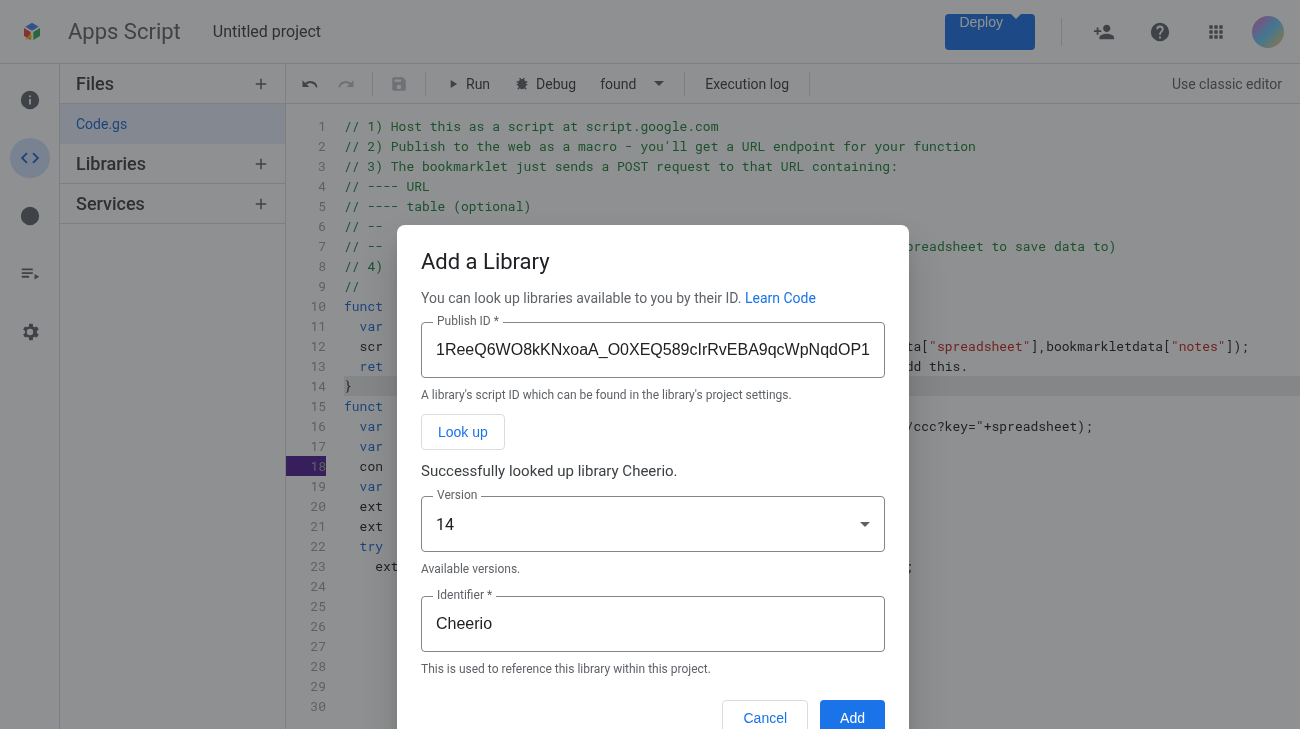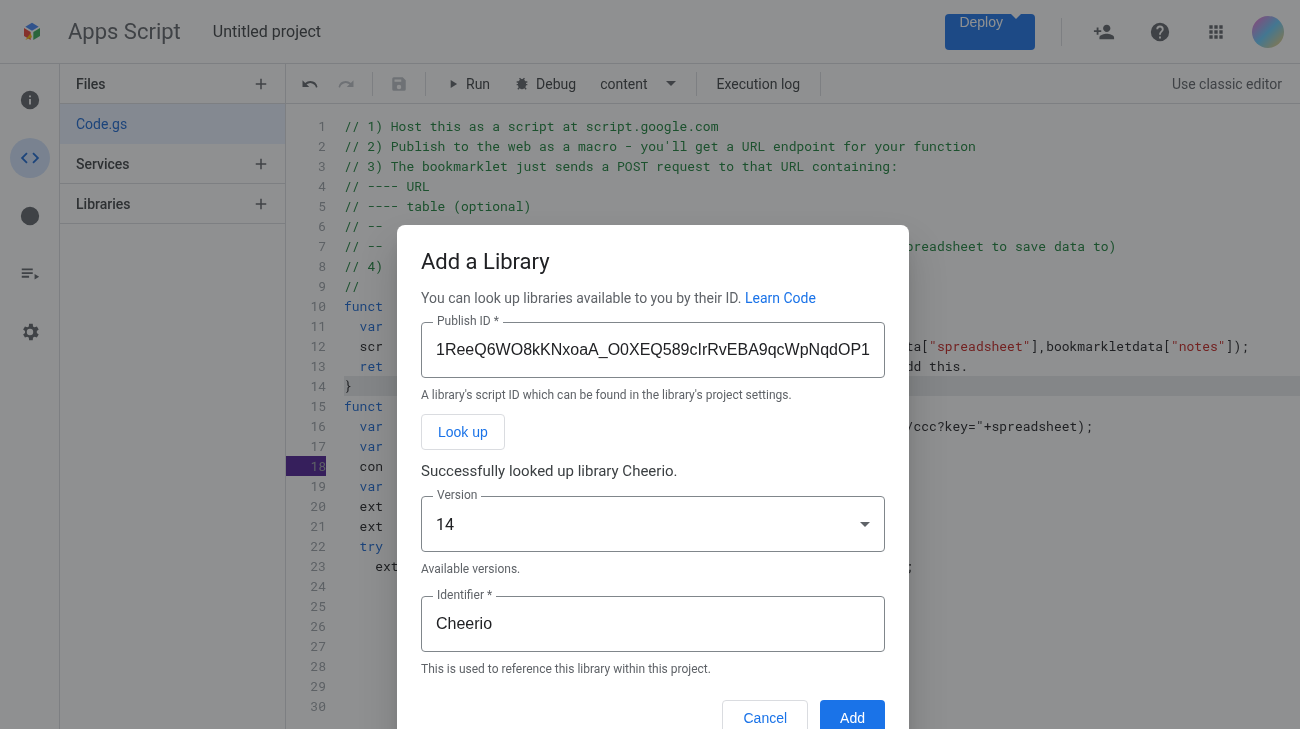--- a/index.html
+++ b/index.html
@@ -56,21 +56,21 @@
   }
   .rail-item.active { background: #d2e3fc; color: #1967d2; }
 
   .side-panel {
     width: 226px; border-right: 1px solid #dadce0;
     display: flex; flex-direction: column;
   }
   .side-section-hdr {
     height: 40px; display: flex; align-items: center;
     justify-content: space-between; padding: 0 12px 0 16px;
-    font-size: 14px; color: #3c4043; font-weight: 500;
+    font-size: 18px; color: #3c4043; font-weight: 500;
     border-bottom: 1px solid #dadce0;
   }
   .add-btn { width: 24px; height: 24px; display: flex; align-items: center; justify-content: center; color: #5f6368; cursor: pointer; }
   .file-item {
     height: 40px; display: flex; align-items: center;
     padding: 0 16px; font-size: 14px;
     border-bottom: 1px solid transparent;
   }
   .file-item.active { background: #e8f0fe; color: #1967d2; }
 
@@ -238,29 +238,29 @@
       <div class="add-btn">
         <svg width="18" height="18" viewBox="0 0 24 24">
             <path fill="#5f6368" d="M19 13h-6v6h-2v-6H5v-2h6V5h2v6h6v2z"></path>
           </svg>
       </div>
     </div>
     <div class="file-item active">
       <span>Code.gs</span>
     </div>
     <div class="side-section-hdr">
+      <span>Libraries</span>
+      <div class="add-btn">
+        <svg width="18" height="18" viewBox="0 0 24 24">
+            <path fill="#5f6368" d="M19 13h-6v6h-2v-6H5v-2h6V5h2v6h6v2z"></path>
+          </svg>
+      </div>
+    </div>
+    <div class="side-section-hdr">
       <span>Services</span>
-      <div class="add-btn">
-        <svg width="18" height="18" viewBox="0 0 24 24">
-            <path fill="#5f6368" d="M19 13h-6v6h-2v-6H5v-2h6V5h2v6h6v2z"></path>
-          </svg>
-      </div>
-    </div>
-    <div class="side-section-hdr">
-      <span>Libraries</span>
       <div class="add-btn">
         <svg width="18" height="18" viewBox="0 0 24 24">
             <path fill="#5f6368" d="M19 13h-6v6h-2v-6H5v-2h6V5h2v6h6v2z"></path>
           </svg>
       </div>
     </div>
   </div>
 
   <div class="editor-col">
     <div class="toolbar">
@@ -287,21 +287,21 @@
           </svg>
         <span>Run</span>
       </div>
       <div class="tb-btn">
         <svg width="16" height="16" viewBox="0 0 24 24">
             <path fill="#5f6368" d="M20 8h-2.81A6 6 0 0015 5.5l1.5-1.5L15 2.5 13 4.5a6 6 0 00-2 0L9 2.5 7.5 4 9 5.5A6 6 0 006.81 8H4v2h2.09A6.5 6.5 0 006 12H4v2h2a6 6 0 001 3l-2 2 1.5 1.5 2-2a6 6 0 007 0l2 2L19 19l-2-2a6 6 0 001-3h2v-2h-2a6.5 6.5 0 00-.09-2H20V8z"></path>
           </svg>
         <span>Debug</span>
       </div>
       <div class="func-select">
-        <span>content</span>
+        <span>found</span>
         <svg width="10" height="5" viewBox="0 0 10 5">
             <path fill="#5f6368" d="M0 0l5 5 5-5z"></path>
           </svg>
       </div>
       <div class="tb-divider"></div>
       <div class="tb-btn">
         <span>Execution log</span>
       </div>
       <div class="tb-divider"></div>
       <span class="classic">Use classic editor</span>

